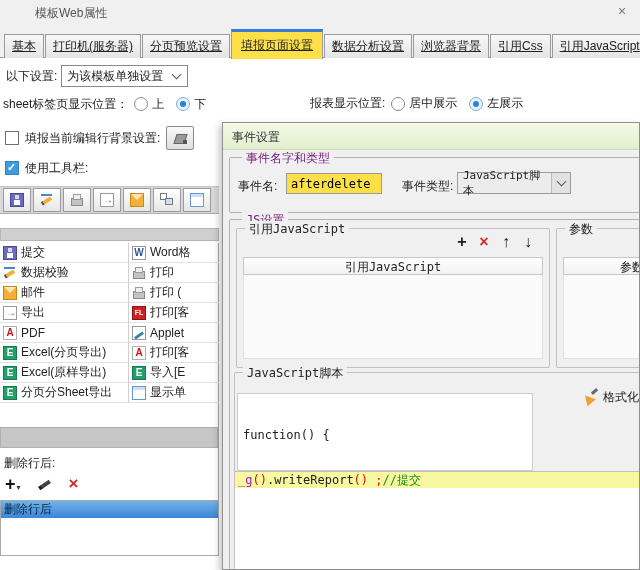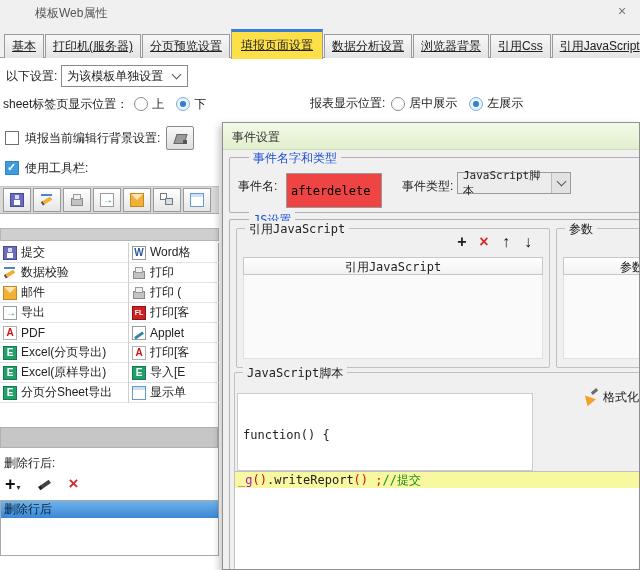--- a/index.html
+++ b/index.html
@@ -132,25 +132,25 @@
   .eitem{height:17px;line-height:17px;padding-left:3px;white-space:nowrap;}
   .eitem.selected{background:linear-gradient(180deg,#71b2e8,#3a86d8);color:#06233f;}
 
   
   #dialog{position:absolute;left:222px;top:122px;width:418px;height:448px;background:#f0f0f0;
     border:1px solid #909090;box-shadow:-3px 3px 7px rgba(0,0,0,.22);overflow:hidden;z-index:5;box-sizing:border-box;}
   #dlg-title{position:absolute;left:0;top:0;width:100%;height:26px;
     background:linear-gradient(180deg,#f3fae7,#e1efce);border-bottom:1px solid #ccdcb4;}
   #dlg-title span{position:absolute;left:9px;top:6px;color:#333;}
   .grp{position:absolute;border:1px solid #b0b0b0;border-radius:2px;}
-  .grp-legend{position:absolute;top:-8px;left:19px;background:#f0f0f0;padding:0 4px;color:#1d4ed8;white-space:nowrap;}
+  .grp-legend{position:absolute;top:-8px;left:12px;background:#f0f0f0;padding:0 4px;color:#701a75;white-space:nowrap;}
   #grp-name{left:6px;top:34px;width:436px;height:54px;}
   #name-label{position:absolute;left:8px;top:20px;}
   #name-input{position:absolute;left:56px;top:15px;width:86px;height:17px;border:1px solid #9a9a9a;
-    padding:8px 4px;font-size:12px;background:#ef4444;}
+    padding:1px 4px;font-size:12px;background:#fde047;}
   #type-label{position:absolute;left:172px;top:20px;}
   #type-dropdown{position:absolute;left:227px;top:14px;width:114px;height:22px;background:#ececec;
     border:1px solid #9a9a9a;box-sizing:border-box;display:flex;align-items:center;}
   #type-dropdown .val{flex:1;padding-left:5px;font-size:11px;}
   #type-dropdown .chev{width:18px;height:100%;border-left:1px solid #bdbdbd;display:flex;
     align-items:center;justify-content:center;background:#e2e2e2;}
   #grp-js{left:6px;top:96px;width:436px;height:352px;}
   #grp-ref{position:absolute;left:6px;top:8px;width:312px;height:138px;border:1px solid #c0c0c0;border-radius:2px;}
   #grp-param{position:absolute;left:326px;top:8px;width:150px;height:138px;border:1px solid #c0c0c0;border-radius:2px;}
   .subgrp-legend{position:absolute;top:-8px;left:8px;background:#f0f0f0;padding:0 4px;white-space:nowrap;}

